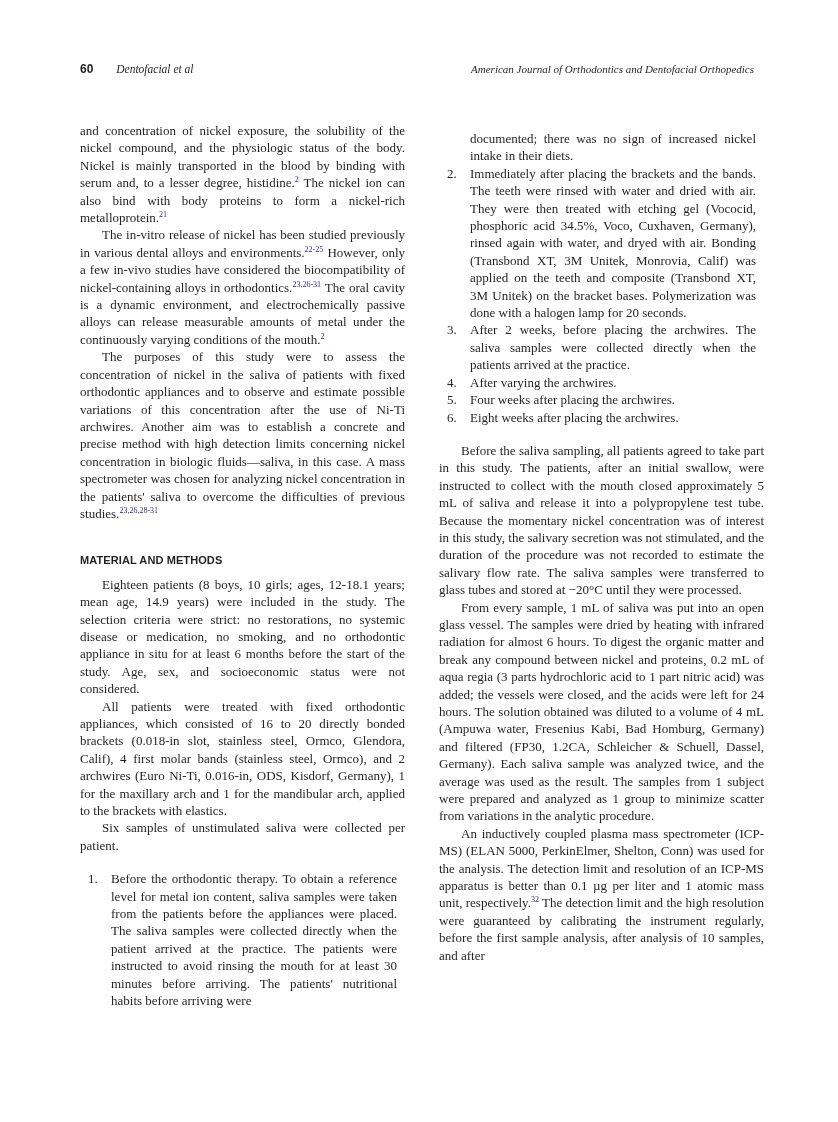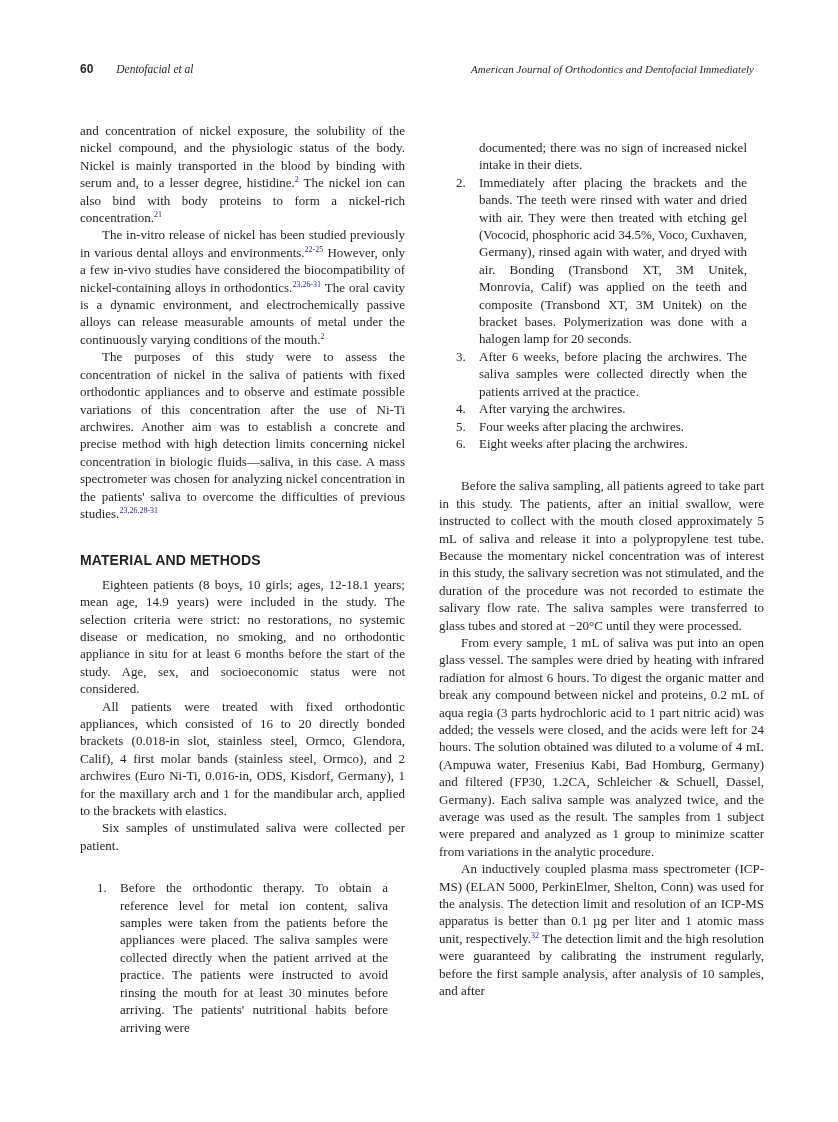--- a/index.html
+++ b/index.html
@@ -8,57 +8,57 @@
   .header { position: absolute; top: 62px; left: 80px; right: 84px; font-size: 11.5px; }
   .page-num { font-family: "Liberation Sans", sans-serif; font-weight: bold; font-size: 12px; margin-right: 20px; }
   .authors { font-style: italic; }
   .journal { position: absolute; right: 0; top: 0; text-align: right; font-style: italic; line-height: 14px; font-size: 11px; }
   .col { position: absolute; top: 122px; width: 325px; font-size: 13px; line-height: 17.4px; text-align: justify; }
   .col-left { left: 80px; }
   .col-right { left: 439px; }
   p { margin: 0; }
   .indent { text-indent: 22px; }
   sup { font-size: 8px; line-height: 0; vertical-align: 5px; color: #2b2a7a; }
-  .section-head { font-family: "Liberation Sans", sans-serif; font-weight: bold; font-size: 14px;
+  .section-head { font-family: "Liberation Sans", sans-serif; font-weight: bold; font-size: 11px;
                   margin: 30px 0 6px 0; letter-spacing: 0.1px; }
-  ol { margin: 17px; padding: 0; list-style: none; }
+  ol { margin: 8px; padding: 0; list-style: none; }
   ol li { position: relative; padding-left: 23px; text-align: justify; }
   ol li .num { position: absolute; left: 0; top: 0; }
   .gap { height: 8px; }
 </style>
 </head>
 <body>
 
 <div class="header">
   <span class="page-num">60</span>
   <span class="authors">Dentofacial et al</span>
   <div class="journal">
-    <div>American Journal of Orthodontics and Dentofacial Immediately</div>
+    <div>American Journal of Orthodontics and Dentofacial Orthopedics</div>
   </div>
 </div>
 
 <div class="col col-left">
-  <p><span>and concentration of nickel exposure, the solubility of the nickel compound, and the physiologic status of the body. Nickel is mainly transported in the blood by binding with serum and, to a lesser degree, histidine.</span><sup>2</sup><span> The nickel ion can also bind with body proteins to form a nickel-rich concentration.</span><sup>21</sup></p>
+  <p><span>and concentration of nickel exposure, the solubility of the nickel compound, and the physiologic status of the body. Nickel is mainly transported in the blood by binding with serum and, to a lesser degree, histidine.</span><sup>2</sup><span> The nickel ion can also bind with body proteins to form a nickel-rich metalloprotein.</span><sup>21</sup></p>
   <p class="indent"><span>The in-vitro release of nickel has been studied previously in various dental alloys and environments.</span><sup>22-25</sup><span> However, only a few in-vivo studies have considered the biocompatibility of nickel-containing alloys in orthodontics.</span><sup>23,26-31</sup><span> The oral cavity is a dynamic environment, and electrochemically passive alloys can release measurable amounts of metal under the continuously varying conditions of the mouth.</span><sup>2</sup></p>
   <p class="indent"><span>The purposes of this study were to assess the concentration of nickel in the saliva of patients with fixed orthodontic appliances and to observe and estimate possible variations of this concentration after the use of Ni-Ti archwires. Another aim was to establish a concrete and precise method with high detection limits concerning nickel concentration in biologic fluids—saliva, in this case. A mass spectrometer was chosen for analyzing nickel concentration in the patients' saliva to overcome the difficulties of previous studies.</span><sup>23,26,28-31</sup></p>
   <div class="section-head">MATERIAL AND METHODS</div>
   <p class="indent">Eighteen patients (8 boys, 10 girls; ages, 12-18.1 years; mean age, 14.9 years) were included in the study. The selection criteria were strict: no restorations, no systemic disease or medication, no smoking, and no orthodontic appliance in situ for at least 6 months before the start of the study. Age, sex, and socioeconomic status were not considered.</p>
   <p class="indent">All patients were treated with fixed orthodontic appliances, which consisted of 16 to 20 directly bonded brackets (0.018-in slot, stainless steel, Ormco, Glendora, Calif), 4 first molar bands (stainless steel, Ormco), and 2 archwires (Euro Ni-Ti, 0.016-in, ODS, Kisdorf, Germany), 1 for the maxillary arch and 1 for the mandibular arch, applied to the brackets with elastics.</p>
   <p class="indent">Six samples of unstimulated saliva were collected per patient.</p>
   <div class="gap"></div>
   <ol>
     <li><span class="num">1.</span><span>Before the orthodontic therapy. To obtain a reference level for metal ion content, saliva samples were taken from the patients before the appliances were placed. The saliva samples were collected directly when the patient arrived at the practice. The patients were instructed to avoid rinsing the mouth for at least 30 minutes before arriving. The patients' nutritional habits before arriving were</span></li>
   </ol>
 </div>
 
 <div class="col col-right">
   <ol>
     <li><span>documented; there was no sign of increased nickel intake in their diets.</span></li>
     <li><span class="num">2.</span><span>Immediately after placing the brackets and the bands. The teeth were rinsed with water and dried with air. They were then treated with etching gel (Vococid, phosphoric acid 34.5%, Voco, Cuxhaven, Germany), rinsed again with water, and dryed with air. Bonding (Transbond XT, 3M Unitek, Monrovia, Calif) was applied on the teeth and composite (Transbond XT, 3M Unitek) on the bracket bases. Polymerization was done with a halogen lamp for 20 seconds.</span></li>
-    <li><span class="num">3.</span><span>After 6 weeks, before placing the archwires. The saliva samples were collected directly when the patients arrived at the practice.</span></li>
+    <li><span class="num">3.</span><span>After 2 weeks, before placing the archwires. The saliva samples were collected directly when the patients arrived at the practice.</span></li>
     <li><span class="num">4.</span><span>After varying the archwires.</span></li>
     <li><span class="num">5.</span><span>Four weeks after placing the archwires.</span></li>
     <li><span class="num">6.</span><span>Eight weeks after placing the archwires.</span></li>
   </ol>
   <div class="gap"></div>
   <p class="indent">Before the saliva sampling, all patients agreed to take part in this study. The patients, after an initial swallow, were instructed to collect with the mouth closed approximately 5 mL of saliva and release it into a polypropylene test tube. Because the momentary nickel concentration was of interest in this study, the salivary secretion was not stimulated, and the duration of the procedure was not recorded to estimate the salivary flow rate. The saliva samples were transferred to glass tubes and stored at −20°C until they were processed.</p>
   <p class="indent">From every sample, 1 mL of saliva was put into an open glass vessel. The samples were dried by heating with infrared radiation for almost 6 hours. To digest the organic matter and break any compound between nickel and proteins, 0.2 mL of aqua regia (3 parts hydrochloric acid to 1 part nitric acid) was added; the vessels were closed, and the acids were left for 24 hours. The solution obtained was diluted to a volume of 4 mL (Ampuwa water, Fresenius Kabi, Bad Homburg, Germany) and filtered (FP30, 1.2CA, Schleicher &amp; Schuell, Dassel, Germany). Each saliva sample was analyzed twice, and the average was used as the result. The samples from 1 subject were prepared and analyzed as 1 group to minimize scatter from variations in the analytic procedure.</p>
   <p class="indent"><span>An inductively coupled plasma mass spectrometer (ICP-MS) (ELAN 5000, PerkinElmer, Shelton, Conn) was used for the analysis. The detection limit and resolution of an ICP-MS apparatus is better than 0.1 µg per liter and 1 atomic mass unit, respectively.</span><sup>32</sup><span> The detection limit and the high resolution were guaranteed by calibrating the instrument regularly, before the first sample analysis, after analysis of 10 samples, and after</span></p>
 </div>
 

